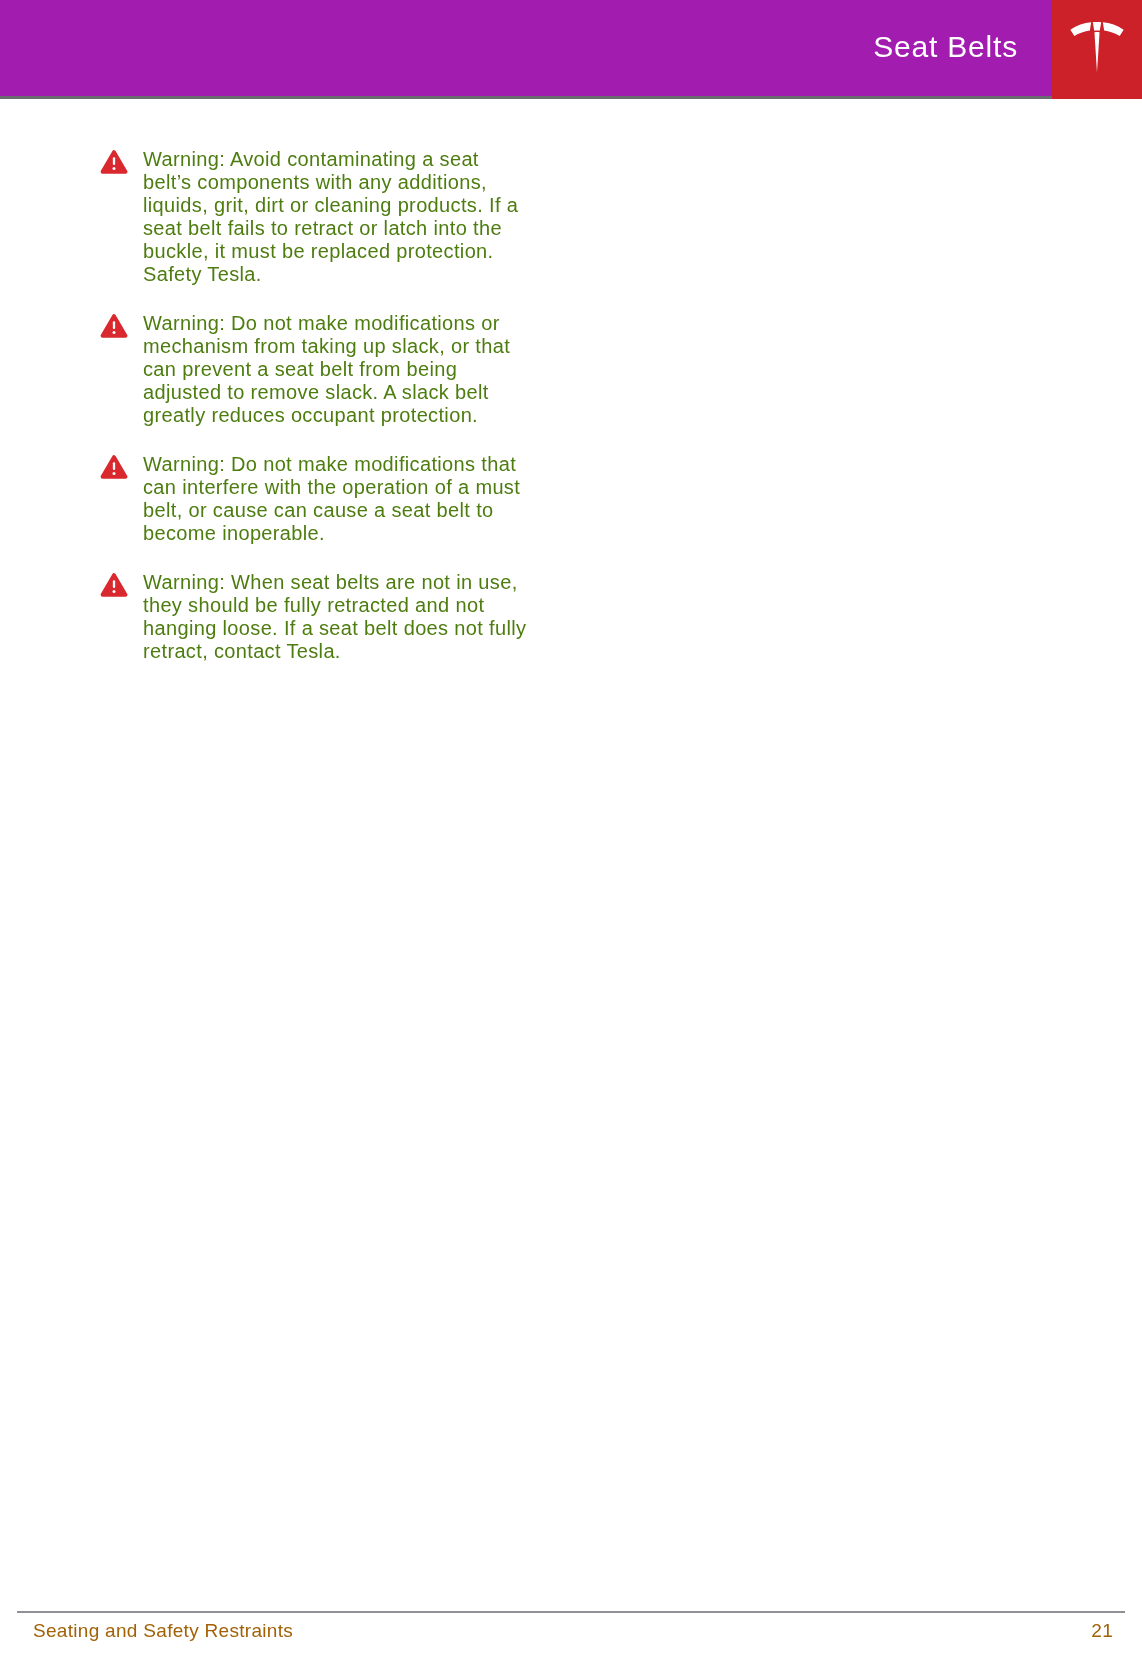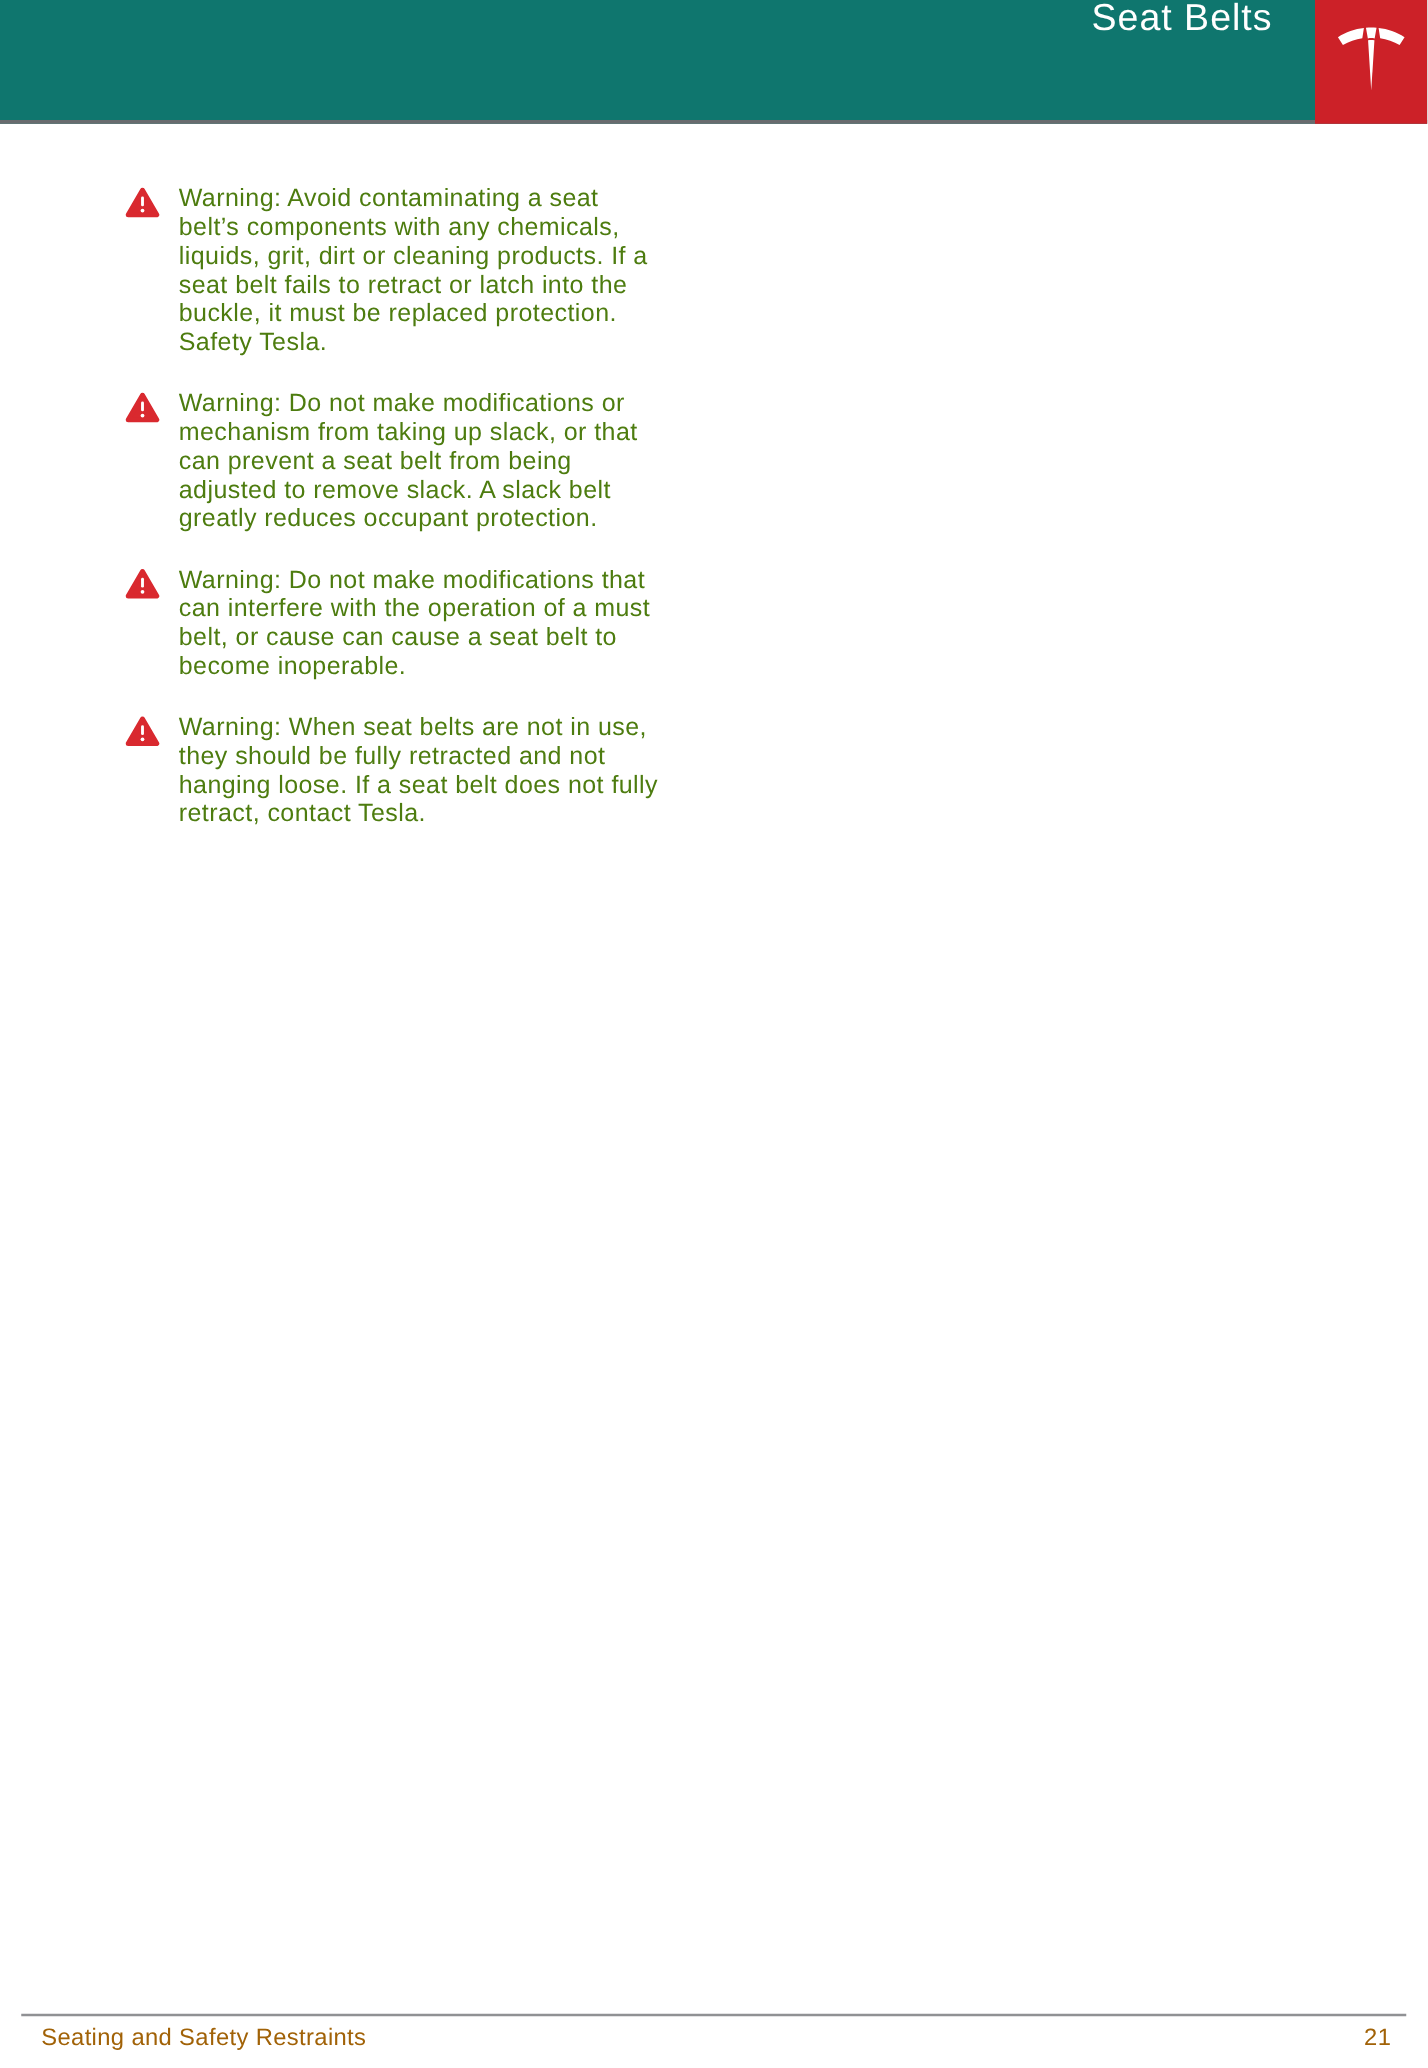--- a/index.html
+++ b/index.html
@@ -13,24 +13,24 @@
     width: 1142px;
     height: 1654px;
     background: #ffffff;
     overflow: hidden;
   }
 
   
   .header {
     position: relative;
     height: 96px;
-    background: #0f766e;
+    background: #a21caf;
     border-bottom: 3px solid #696b6e;
     display: flex;
-    align-items: flex-start;
+    align-items: center;
     justify-content: flex-end;
   }
   .header-title {
     color: #ffffff;
     font-size: 30px;
     font-weight: 400;
     letter-spacing: 0.8px;
     margin-right: 124px;
     line-height: 1;
     padding-bottom: 2px;
@@ -118,21 +118,21 @@
     <div class="warning">
       <span class="warn-icon">
         <svg width="28" height="26" viewBox="0 0 28 26" xmlns="http://www.w3.org/2000/svg">
           <path d="M14 3.2 L25.4 22.8 L2.6 22.8 Z" fill="#d9292f" stroke="#d9292f" stroke-width="4" stroke-linejoin="round"></path>
           <rect x="12.85" y="8.2" width="2.3" height="7.8" rx="1.1" fill="#ffffff"></rect>
           <circle cx="14" cy="19.4" r="1.5" fill="#ffffff"></circle>
         </svg>
       </span>
       <p class="warn-text">
         <span class="ln">Warning: Avoid contaminating a seat</span>
-        <span class="ln">belt’s components with any chemicals,</span>
+        <span class="ln">belt’s components with any additions,</span>
         <span class="ln">liquids, grit, dirt or cleaning products. If a</span>
         <span class="ln">seat belt fails to retract or latch into the</span>
         <span class="ln">buckle, it must be replaced protection.</span>
         <span class="ln">Safety Tesla.</span>
       </p>
     </div>
 
     <div class="warning">
       <span class="warn-icon">
         <svg width="28" height="26" viewBox="0 0 28 26" xmlns="http://www.w3.org/2000/svg">

